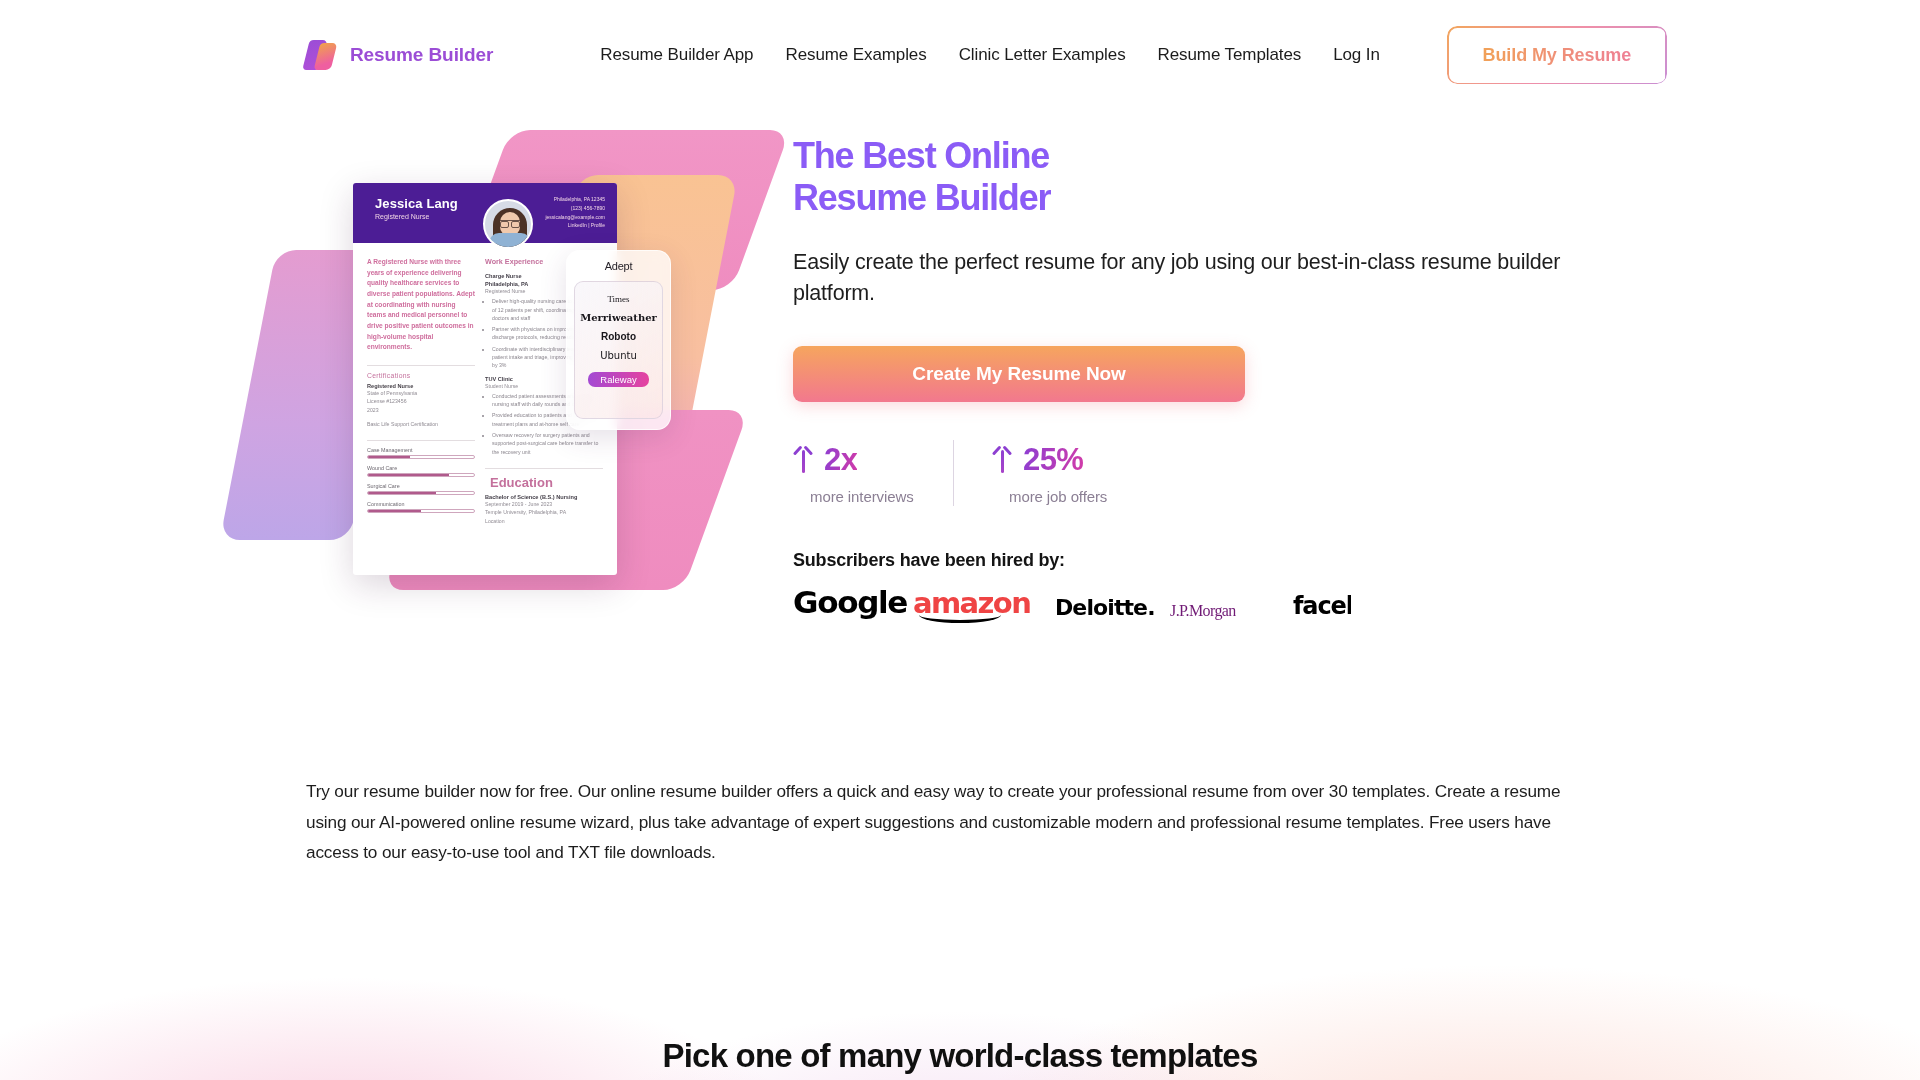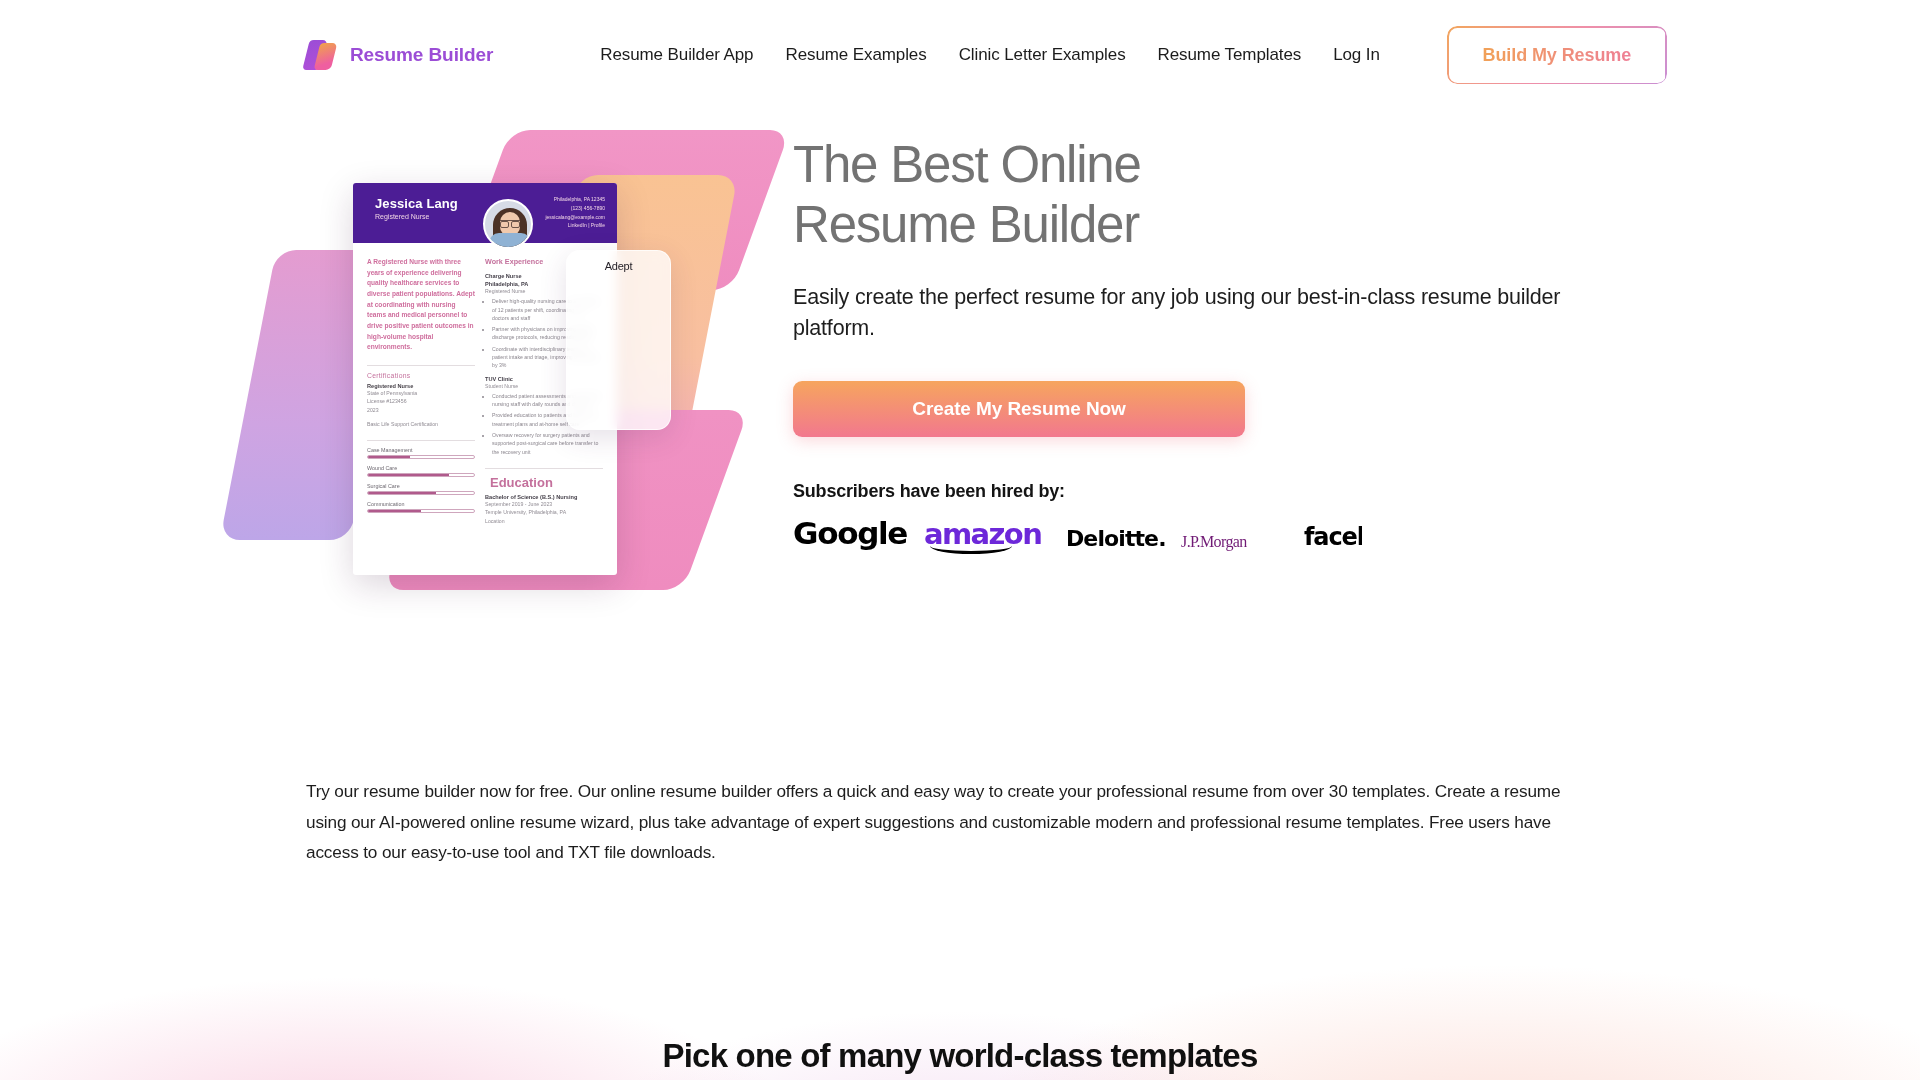--- a/index.html
+++ b/index.html
@@ -180,21 +180,21 @@
     background:#c9c3cd; transform:rotate(45deg); transform-origin:left top;
   }
   .sw-pink { background:#f54ba0; border:2px solid #2c2630; }
   .sw-orange { background:#f9a05f; }
   .sw-yellow { background:#f7cb46; }
   .sw-green { background:#a8d45c; }
 
   
   .hero-right { position:absolute; left:793px; top:135px; width:850px; }
   .h1 {
-    font-size:51px; font-weight:400; line-height:1.17; letter-spacing:-1.2px; color:#737373;
+    font-size:36px; font-weight:700; line-height:1.17; letter-spacing:-1.2px; color:#8b5cf6;
   }
   .sub {
     margin-top:28px; font-size:21.5px; line-height:1.44; color:#1e1e1e; max-width:790px;
     letter-spacing:-.2px;
   }
   .cta {
     margin-top:37px; width:452px; height:56px; border-radius:9px; border:none;
     background:linear-gradient(180deg,#f6a55e 0%,#f2788e 100%);
     color:#fff; font-size:19px; font-weight:700; letter-spacing:-.1px;
     font-family:"Liberation Sans", sans-serif; cursor:pointer;
@@ -228,21 +228,21 @@
 
   .hired { margin-top:44px; }
   .hired-label { font-size:18px; font-weight:700; color:#141414; letter-spacing:-.2px; }
   .logos { margin-top:13px; display:flex; align-items:flex-end; gap:0; }
   .logo-google {
     font-family:"DejaVu Sans", sans-serif; font-size:31px; font-weight:700;
     color:#000000; letter-spacing:-1.3px; width:120px;
   }
   .logo-amazon {
     font-family:"DejaVu Sans", sans-serif; font-size:29px; font-weight:700;
-    color:#6d28d9; letter-spacing:-1.6px; width:130px; position:relative; margin-left:11px;
+    color:#ef4444; letter-spacing:-1.6px; width:130px; position:relative; 
   }
   .logo-amazon::after {
     content:""; position:absolute; left:6px; bottom:-3px; width:82px; height:13px;
     border-bottom:3px solid #000; border-radius:0 0 50% 50%;
   }
   .logo-deloitte {
     font-family:"DejaVu Sans", sans-serif; font-size:22px; font-weight:700;
     color:#000; letter-spacing:-.9px; width:115px; margin-left:12px;
   }
   .logo-jpm {
@@ -383,32 +383,64 @@
         <div class="edu-deg">Bachelor of Science (B.S.) Nursing</div>
         <div class="edu-line">September 2019 - June 2023</div>
         <div class="edu-line">Temple University, Philadelphia, PA</div>
         <div class="edu-line">Location</div>
       </div>
     </div>
   </div>
 
   <div class="panel panel-font">
     <div class="panel-title">Adept</div>
+    <div class="font-list">
+      <div class="font-item f-times">Times</div>
+      <div class="font-item f-merri">Merriweather</div>
+      <div class="font-item f-roboto">Roboto</div>
+      <div class="font-item f-ubuntu">Ubuntu</div>
+      <div class="font-item">
+        <span class="f-selected">Raleway</span>
+      </div>
+    </div>
   </div>
 
 </div>
 
 <div class="hero-right">
   <h1 class="h1">
     <span>The Best Online</span><br>
     <span>Resume Builder</span>
   </h1>
   <p class="sub">Easily create the perfect resume for any job using our best-in-class resume builder platform.</p>
   <button class="cta">Create My Resume Now</button>
 
+  <div class="stats">
+    <div class="stat">
+      <div class="stat-top">
+        <div class="arrow-up">
+          <div class="stem"></div>
+            <div class="head"></div>
+        </div>
+        <div class="stat-num">2x</div>
+      </div>
+      <div class="stat-label">more interviews</div>
+    </div>
+    <div class="stat-divider"></div>
+    <div class="stat">
+      <div class="stat-top">
+        <div class="arrow-up">
+          <div class="stem"></div>
+            <div class="head"></div>
+        </div>
+        <div class="stat-num">25%</div>
+      </div>
+      <div class="stat-label">more job offers</div>
+    </div>
+  </div>
 
   <div class="hired">
     <div class="hired-label">Subscribers have been hired by:</div>
     <div class="logos">
       <div class="logo-google">Google</div>
       <div class="logo-amazon">amazon</div>
       <div class="logo-deloitte">Deloitte.</div>
       <div class="logo-jpm">J.P.Morgan</div>
       <div class="logo-facebook">faceb</div>
     </div>

